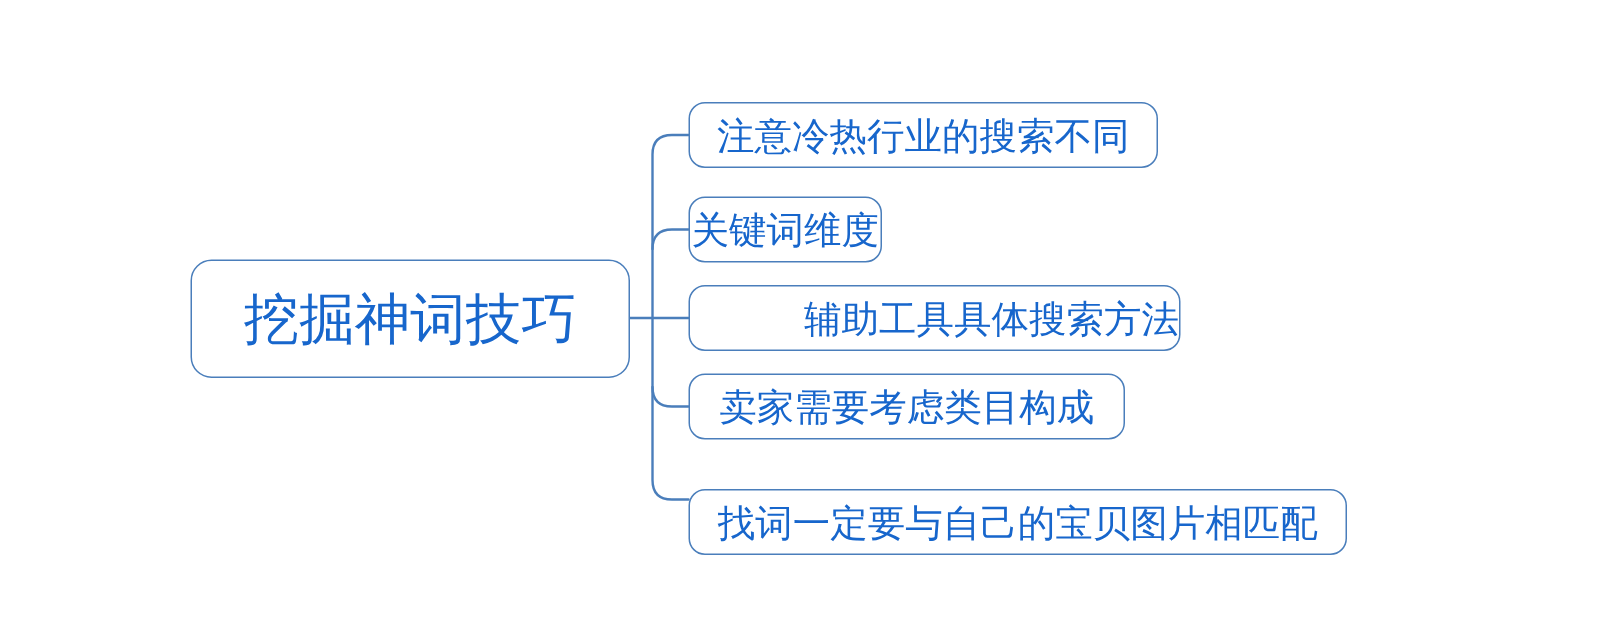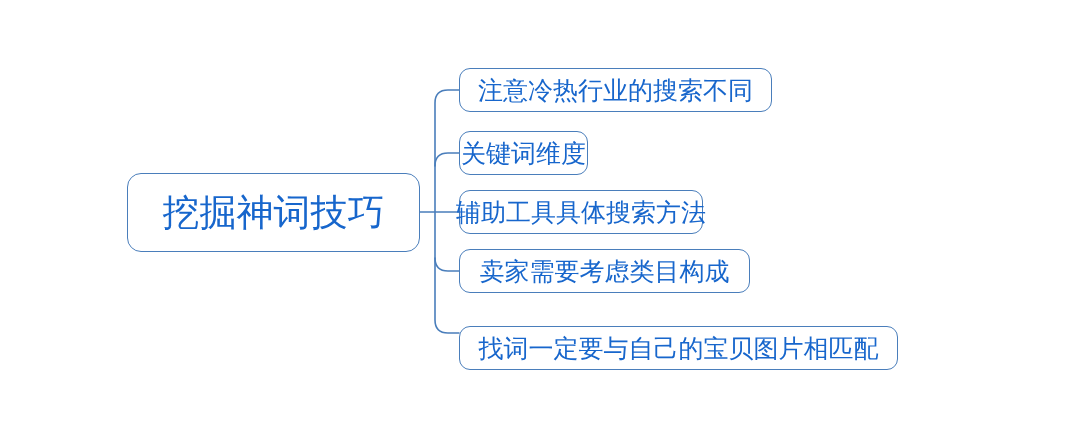--- a/index.html
+++ b/index.html
@@ -45,21 +45,21 @@
     font-size: 37px;
   }
   .child-node {
     left: 459px;
     height: 44px;
     border-radius: 11px;
     font-size: 25px;
   }
   .child-1 { top: 68px;  width: 313px; }
   .child-2 { top: 131px; width: 129px; }
-  .child-3 { top: 190px; width: 244px; }
+  .child-3 { top: 190px; width: 328px; justify-content: flex-end; }
   .child-4 { top: 249px; width: 291px; justify-content: center; }
   .child-5 { top: 311px; width: 439px; margin-top: 15px; }
 </style>
 </head>
 <body>
 
 <div class="canvas">
 
   <svg class="connectors" viewBox="0 0 1080 426" xmlns="http://www.w3.org/2000/svg">
     <g fill="none" stroke="#4a7ebb" stroke-width="1.6" stroke-linecap="round">

